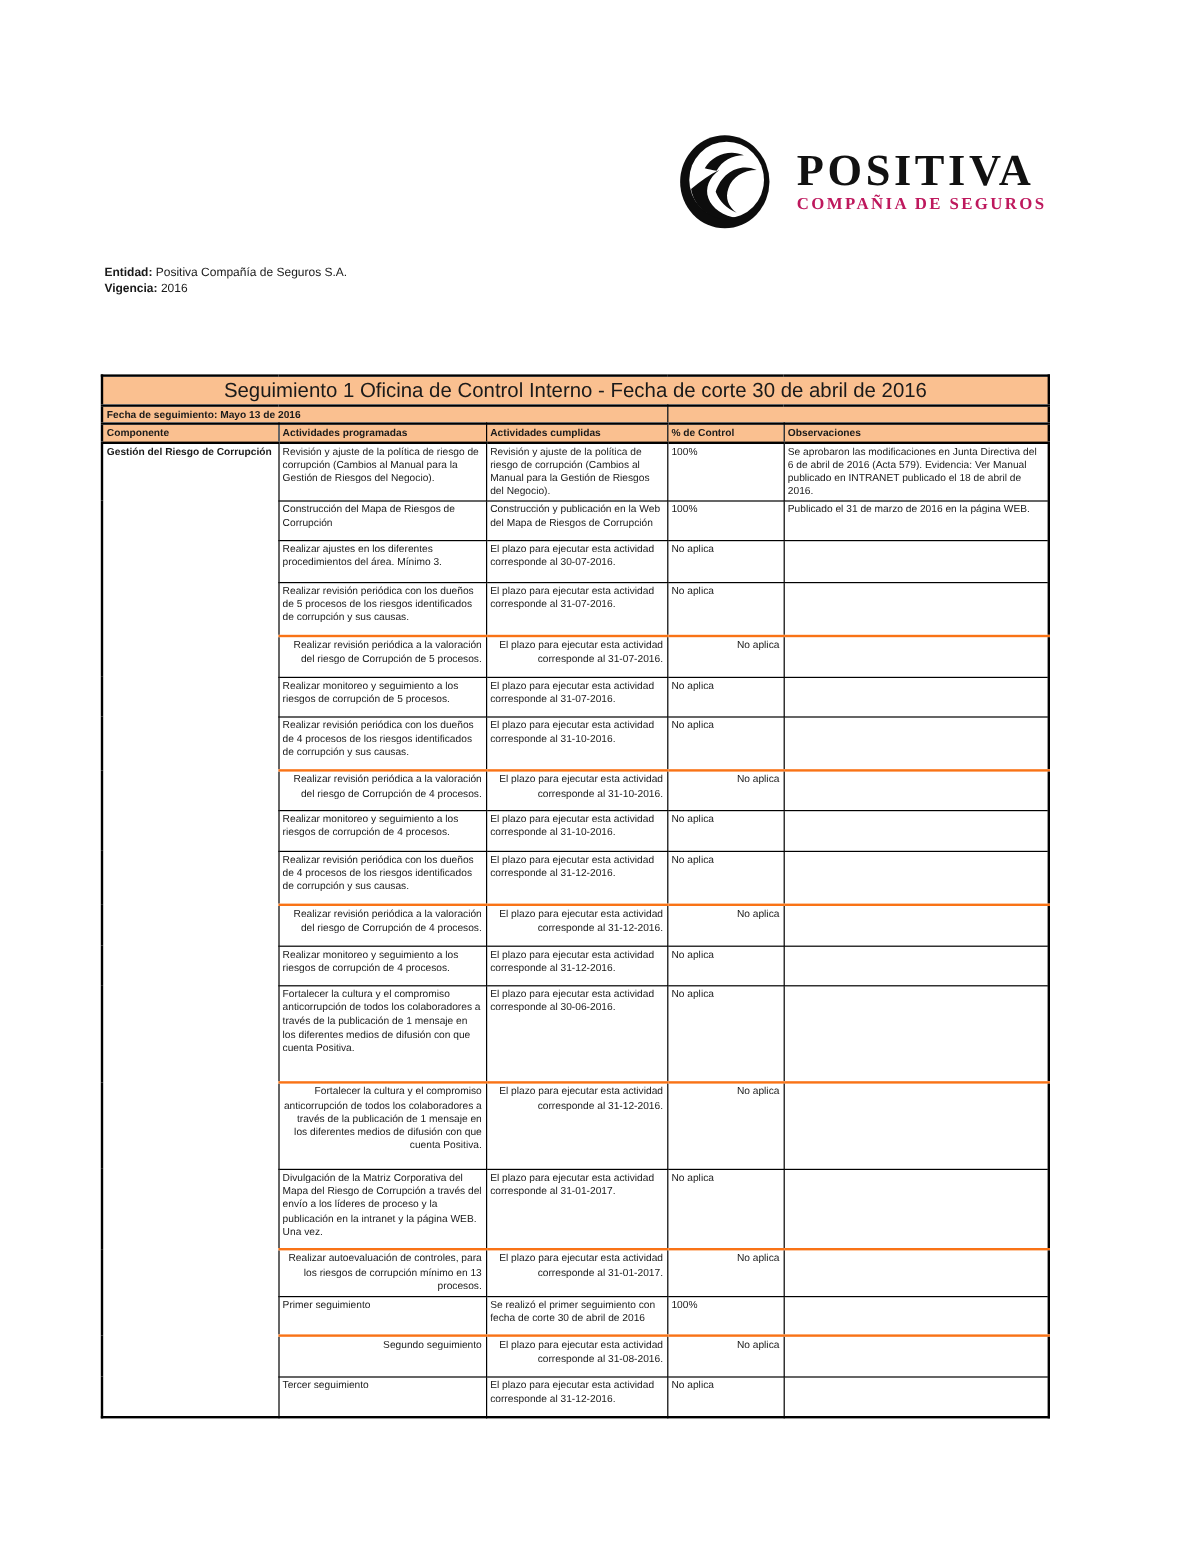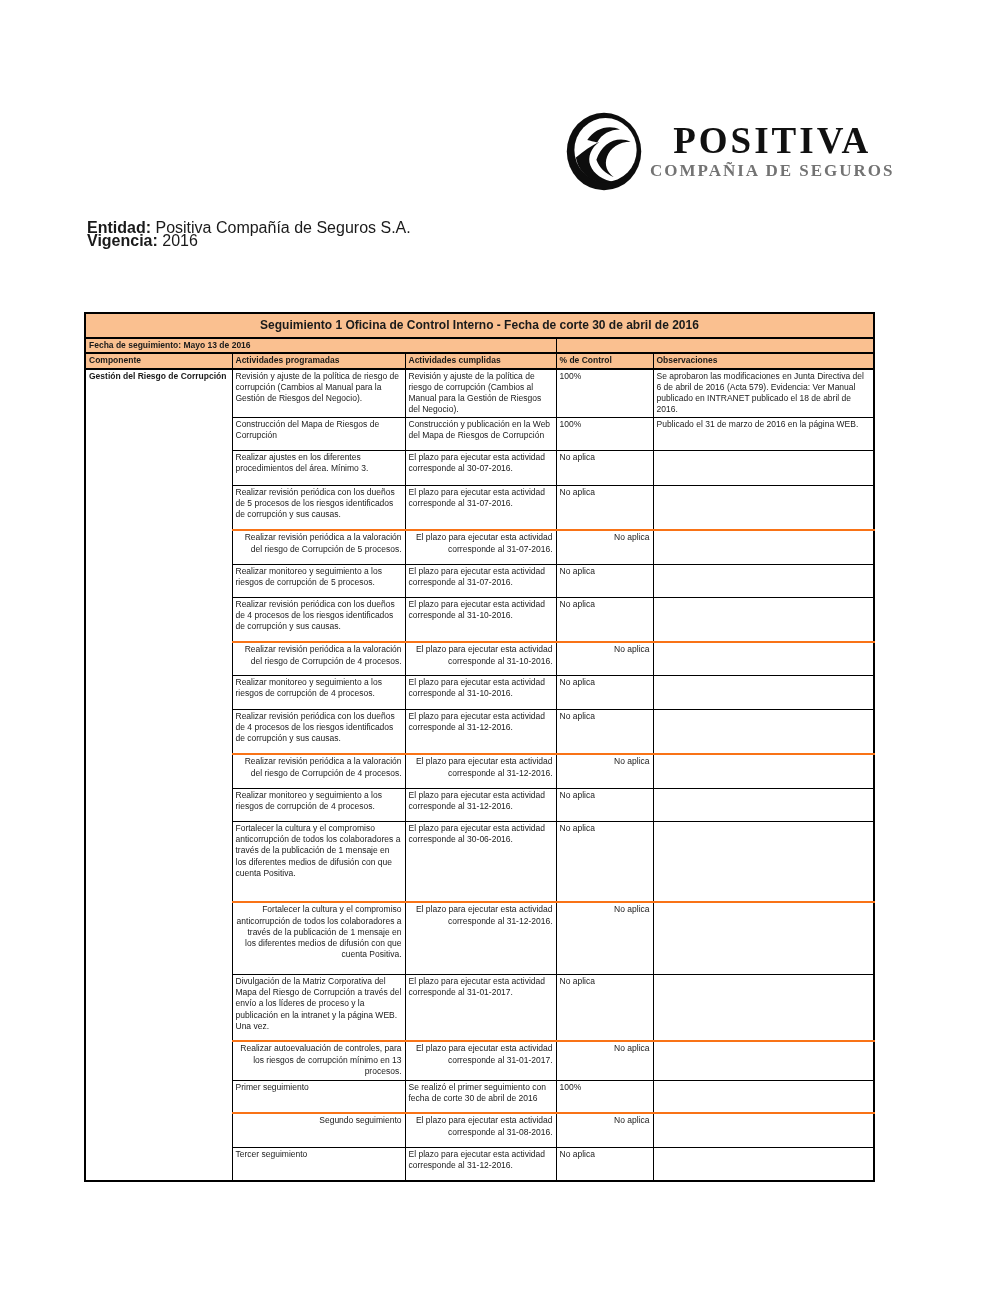--- a/index.html
+++ b/index.html
@@ -2,40 +2,40 @@
 <html style="--hdr: #FAC090;"><head>
 <meta charset="utf-8">
 <style>
   html,body{margin:0;padding:0;background:#ffffff;}
   .page{position:relative;width:1000px;height:1294px;background:#ffffff;overflow:hidden;
         font-family:"Liberation Sans","DejaVu Sans",sans-serif;color:#1a1a1a;}
 
   
   .logo{position:absolute;left:566px;top:112px;display:flex;align-items:center;}
   .logo-emblem{flex:0 0 auto;}
-  .logo-text{margin-left:8px;display:flex;flex-direction:column;align-items:center;}
+  .logo-text{margin-left:22px;display:flex;flex-direction:column;align-items:flex-start;}
   .logo-brand{font-family:"Liberation Serif","DejaVu Serif",serif;font-weight:bold;
               font-size:37px;letter-spacing:3px;color:#111;line-height:38px;white-space:nowrap;}
   .logo-tagline{font-family:"Liberation Serif","DejaVu Serif",serif;font-weight:bold;
-                font-size:17px;letter-spacing:2px;color:#737373;margin-top:1px;white-space:nowrap;}
+                font-size:14px;letter-spacing:2px;color:#be185d;margin-top:1px;white-space:nowrap;}
 
   
-  .meta{position:absolute;left:87px;top:222px;width:775px;font-size:16px;line-height:12.6px;}
+  .meta{position:absolute;left:87px;top:222px;width:775px;font-size:10px;line-height:12.6px;}
   .meta p{margin:0;}
   .meta .componentes{margin-top:4px;}
   .meta b{font-weight:bold;}
 
   
   .tbl-wrap{position:absolute;left:84px;top:312px;}
   table.tbl{border-collapse:collapse;table-layout:fixed;width:789px;
             font-size:8.5px;line-height:11.3px;border:2px solid #000;}
   table.tbl td, table.tbl th{border:1px solid #000;padding:1px 3px;vertical-align:top;
                              text-align:left;overflow:hidden;word-wrap:break-word;}
   tr.title-row td{background:var(--hdr);text-align:center;vertical-align:middle;
-                  font-weight:bold;font-size:12px;border-bottom:2px solid #000;padding:2px;}
+                  font-weight:normal;font-size:17px;border-bottom:2px solid #000;padding:2px;}
   tr.fecha-row td{background:var(--hdr);font-weight:bold;vertical-align:middle;
                   border-bottom:2px solid #000;padding:1px 3px;}
   tr.header-row th{background:var(--hdr);font-weight:bold;vertical-align:middle;
                    border-bottom:2px solid #000;}
   td.comp-cell{font-weight:bold;text-align:center;vertical-align:middle;}
   td.cell-avance{text-align:center;vertical-align:middle;}
   tr.thick-top td{border-top:2px solid #f97316;text-align:right;}
 </style>
 </head>
 <body>

